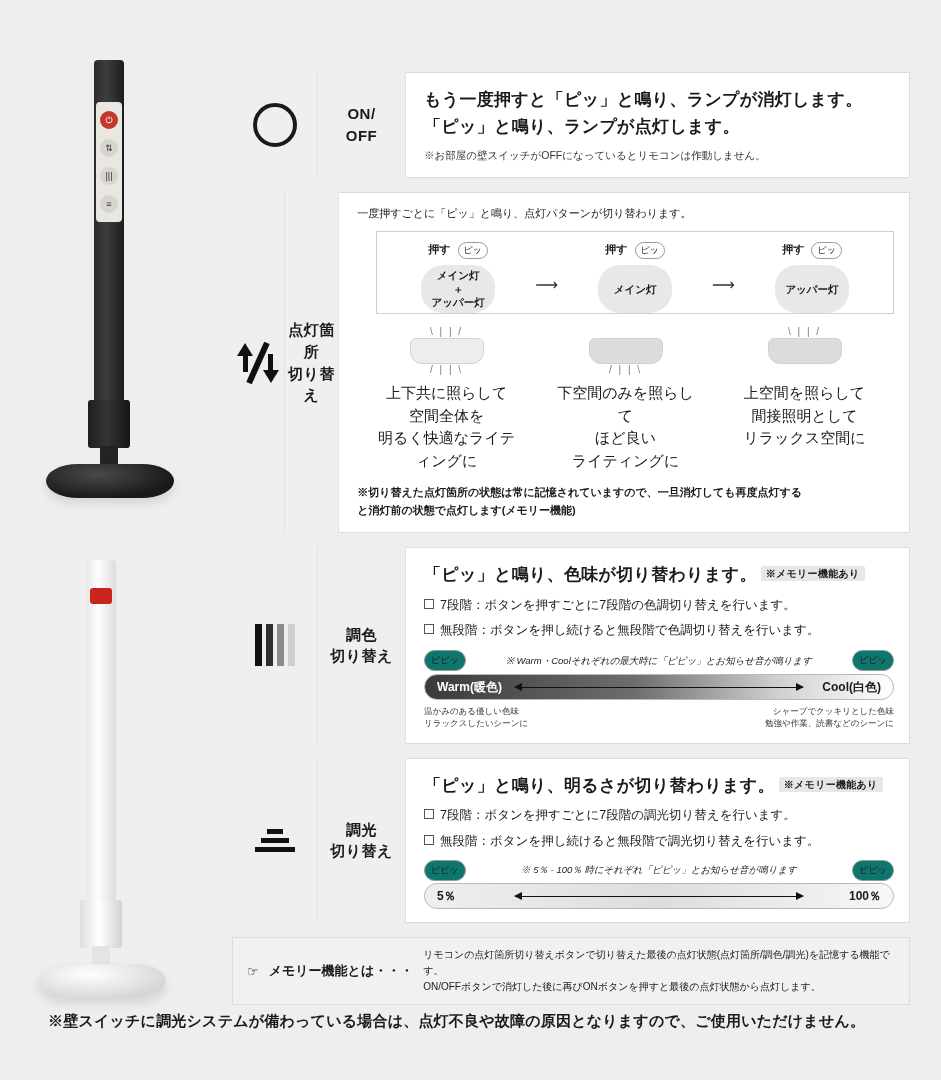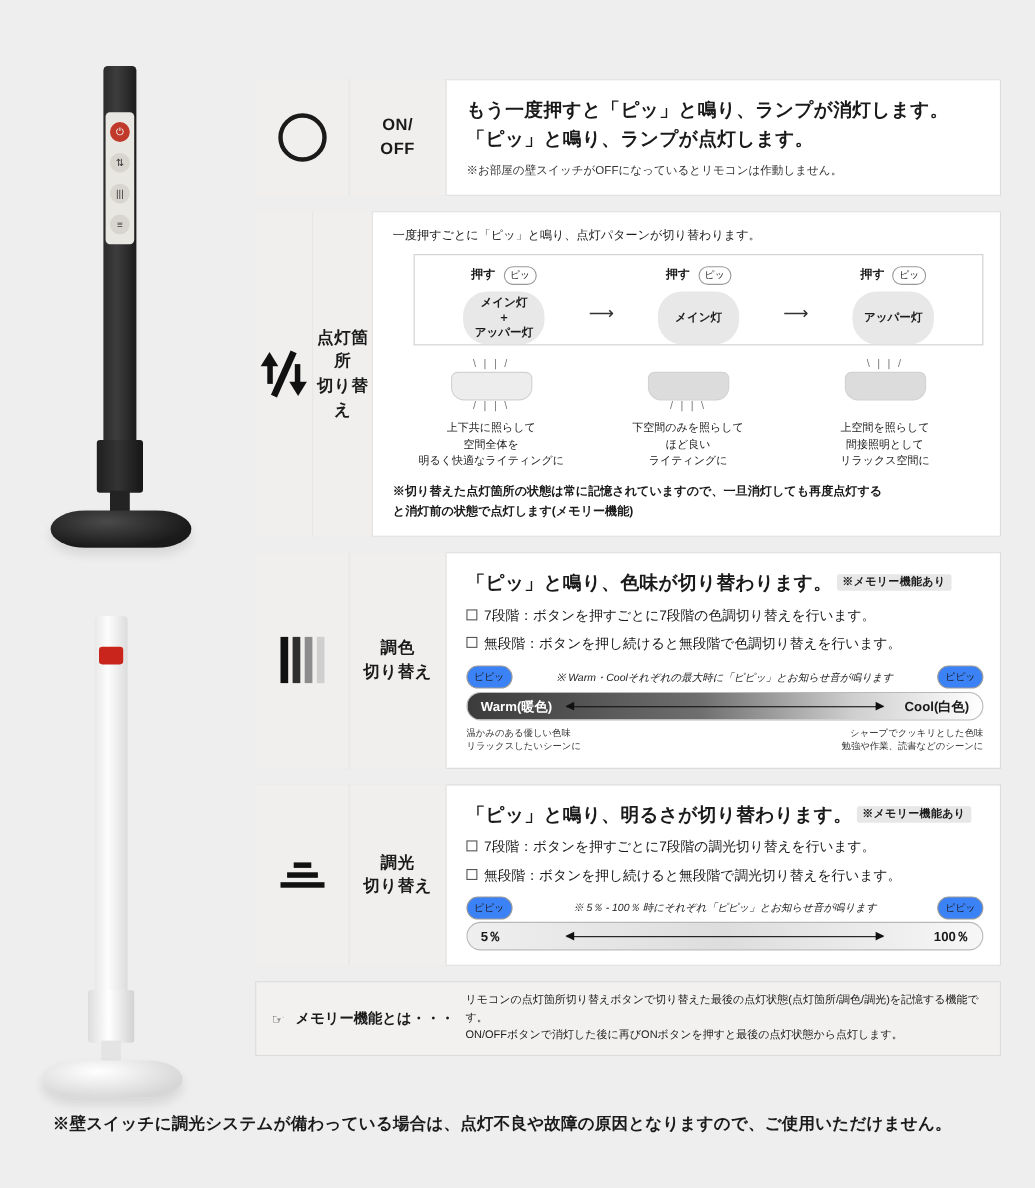--- a/index.html
+++ b/index.html
@@ -240,31 +240,31 @@
   .shade {
     width: 74px; height: 26px;
     margin: 0 auto;
     background: #ededed;
     border: 1px solid #d2d2d2;
     border-radius: 6px 6px 12px 12px;
     position: relative;
   }
   .shade.dim { background:#dcdcdc; }
   .rays { font-size: 10px; color:#777; letter-spacing: 2px; height: 12px; }
-  .cap { font-size: 10px; line-height: 1.5; margin-top: 6px; }
+  .cap { font-size: 15px; line-height: 1.5; margin-top: 6px; }
   .memnote {
     font-size: 11px; font-weight: 700; margin-top: 12px; line-height: 1.6;
   }
 
   
   .scalewrap { margin-top: 10px; position: relative; }
   .bipL, .bipR {
     position: absolute; top: 0;
     border: 1px solid #999; border-radius: 12px;
-    font-size: 9px; padding: 3px 6px; background:#3b82f6;
+    font-size: 9px; padding: 3px 6px; background:#0f766e;
   }
   .bipL { left: 0; } .bipR { right: 0; }
   .scale-note { text-align:center; font-size: 9.5px; padding: 4px 60px 6px; font-style: italic; }
   .bar {
     height: 26px;
     background: linear-gradient(90deg, #3b3b3b 0%, #6e6e6e 45%, #cfcfcf 75%, #ffffff 100%);
     border: 1px solid #b9b9b9;
     border-radius: 14px;
     display: flex; align-items: center; justify-content: space-between;
     padding: 0 12px;

